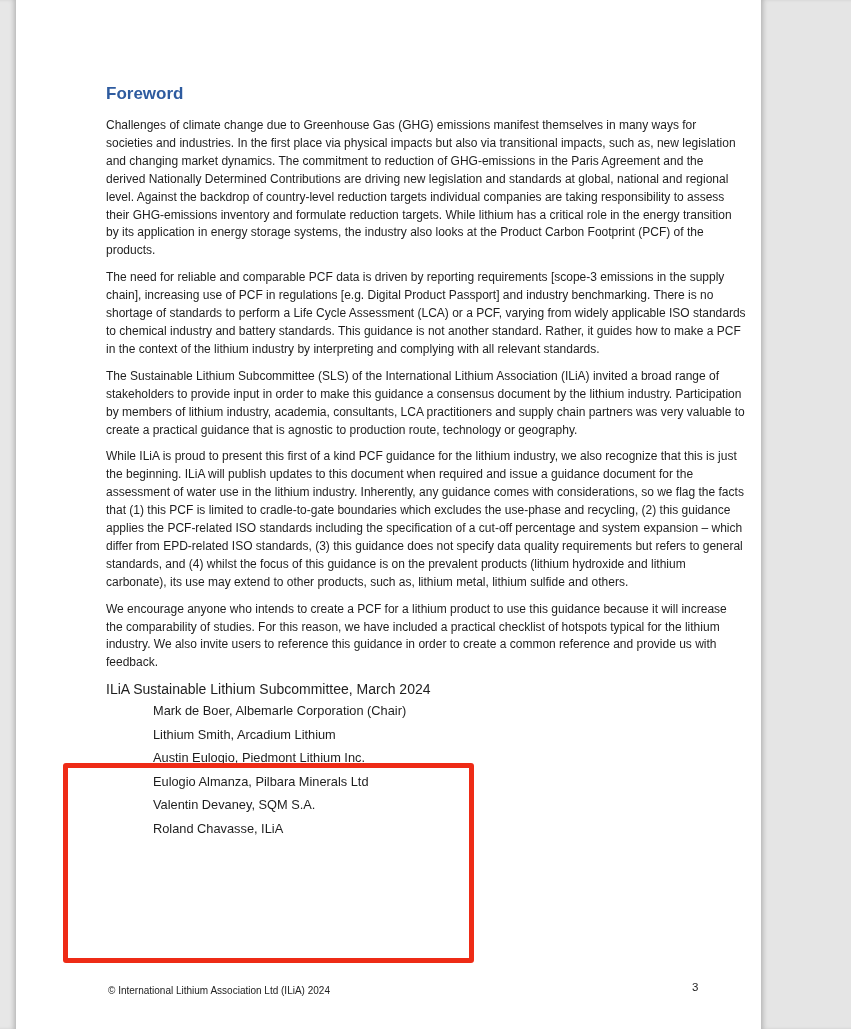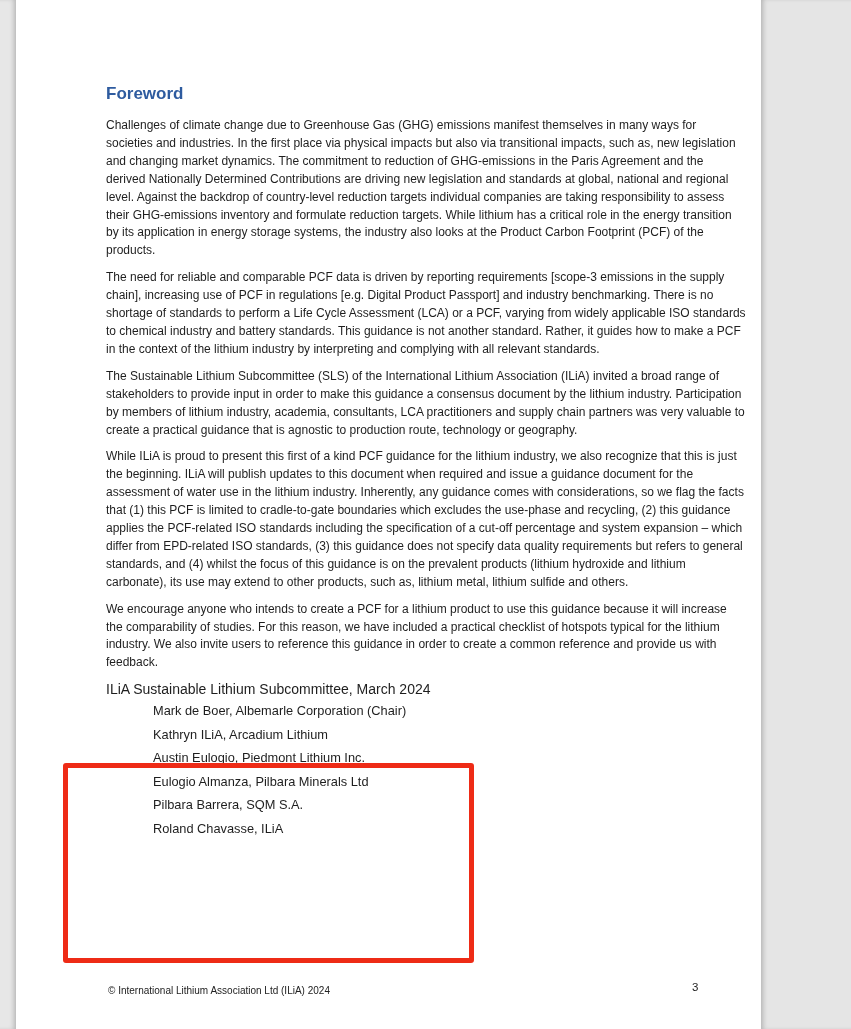--- a/index.html
+++ b/index.html
@@ -104,24 +104,24 @@
 
       <p class="doc-para">Challenges of climate change due to Greenhouse Gas (GHG) emissions manifest themselves in many ways for societies and industries. In the first place via physical impacts but also via transitional impacts, such as, new legislation and changing market dynamics. The commitment to reduction of GHG-emissions in the Paris Agreement and the derived Nationally Determined Contributions are driving new legislation and standards at global, national and regional level. Against the backdrop of country-level reduction targets individual companies are taking responsibility to assess their GHG-emissions inventory and formulate reduction targets. While lithium has a critical role in the energy transition by its application in energy storage systems, the industry also looks at the Product Carbon Footprint (PCF) of the products.</p>
       <p class="doc-para">The need for reliable and comparable PCF data is driven by reporting requirements [scope-3 emissions in the supply chain], increasing use of PCF in regulations [e.g. Digital Product Passport] and industry benchmarking.  There is no shortage of standards to perform a Life Cycle Assessment (LCA) or a PCF, varying from widely applicable ISO standards to chemical industry and battery standards. This guidance is not another standard. Rather, it guides how to make a PCF in the context of the lithium industry by interpreting and complying with all relevant standards.</p>
       <p class="doc-para">The Sustainable Lithium Subcommittee (SLS) of the International Lithium Association (ILiA) invited a broad range of stakeholders to provide input in order to make this guidance a consensus document by the lithium industry. Participation by members of lithium industry, academia, consultants, LCA practitioners and supply chain partners was very valuable to create a practical guidance that is agnostic to production route, technology or geography.</p>
       <p class="doc-para">While ILiA is proud to present this first of a kind PCF guidance for the lithium industry, we also recognize that this is just the beginning. ILiA will publish updates to this document when required and issue a guidance document for the assessment of water use in the lithium industry. Inherently, any guidance comes with considerations, so we flag the facts that (1) this PCF is limited to cradle-to-gate boundaries which excludes the use-phase and recycling, (2) this guidance applies the PCF-related ISO standards including the specification of a cut-off percentage and system expansion – which differ from EPD-related ISO standards, (3) this guidance does not specify data quality requirements but refers to general standards, and (4) whilst the focus of this guidance is on the prevalent products (lithium hydroxide and lithium carbonate), its use may extend to other products, such as, lithium metal, lithium sulfide and others.</p>
       <p class="doc-para">We encourage anyone who intends to create a PCF for a lithium product to use this guidance because it will increase the comparability of studies. For this reason, we have included a practical checklist of hotspots typical for the lithium industry. We also invite users to reference this guidance in order to create a common reference and provide us with feedback.</p>
 
       <div class="committee-title">ILiA Sustainable Lithium Subcommittee, March 2024</div>
       <div class="committee-list">
         <div class="committee-member">Mark de Boer, Albemarle Corporation (Chair)</div>
-        <div class="committee-member">Kathryn ILiA, Arcadium Lithium</div>
+        <div class="committee-member">Lithium Smith, Arcadium Lithium</div>
         <div class="committee-member">Austin Eulogio, Piedmont Lithium Inc.</div>
         <div class="committee-member">Eulogio Almanza, Pilbara Minerals Ltd</div>
-        <div class="committee-member">Pilbara Barrera, SQM S.A.</div>
+        <div class="committee-member">Valentin Devaney, SQM S.A.</div>
         <div class="committee-member">Roland Chavasse, ILiA</div>
       </div>
     </div>
 
     <div class="annotation-box"></div>
 
     <div class="footer-copyright">© International Lithium Association Ltd (ILiA) 2024</div>
     <div class="footer-pagenum">3</div>
   </div>
 </div>

